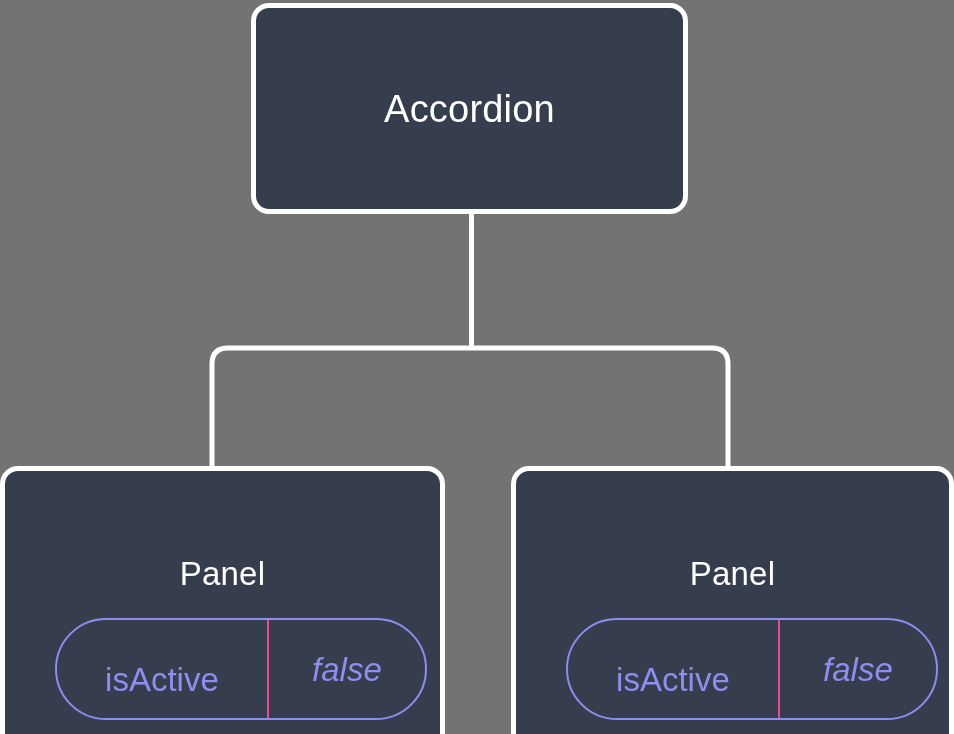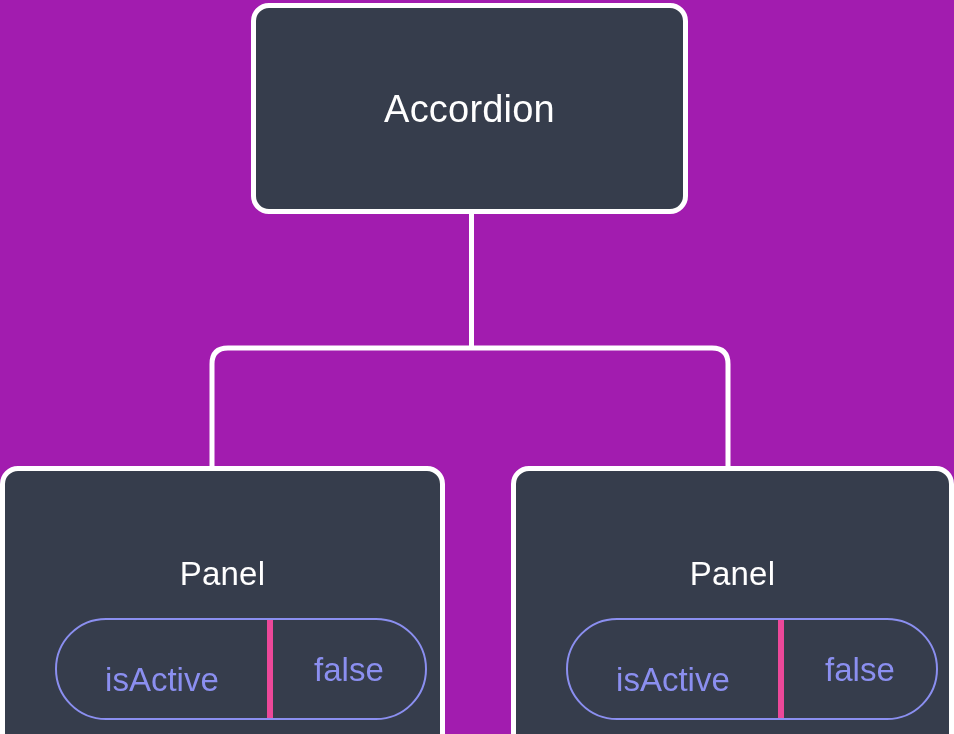--- a/index.html
+++ b/index.html
@@ -13,21 +13,21 @@
     overflow: hidden;
     background: #4a666e;
     font-family: "Liberation Sans", sans-serif;
     -webkit-font-smoothing: antialiased;
   }
 
   #canvas {
     position: relative;
     width: 954px;
     height: 734px;
-    background: #a21caf;
+    background: #737373;
   }
 
   
   .edges {
     position: absolute;
     left: 0;
     top: 0;
     width: 954px;
     height: 734px;
     pointer-events: none;
@@ -100,21 +100,22 @@
     box-sizing: border-box;
   }
 
   .chip-key {
     width: 212px;
     margin-top: 20px;
   }
 
   .chip-val {
     width: 158px;
-    border-left: 6px solid #ec4899;
+    border-left: 2px solid #ec4899;
+    font-style: italic;
   }
 
   .chip-left  { width: 372px; margin-left: 36px; }
   .chip-right { width: 372px; margin-left: 38px; }
 </style>
 </head>
 <body>
 
 <div id="canvas">
 

